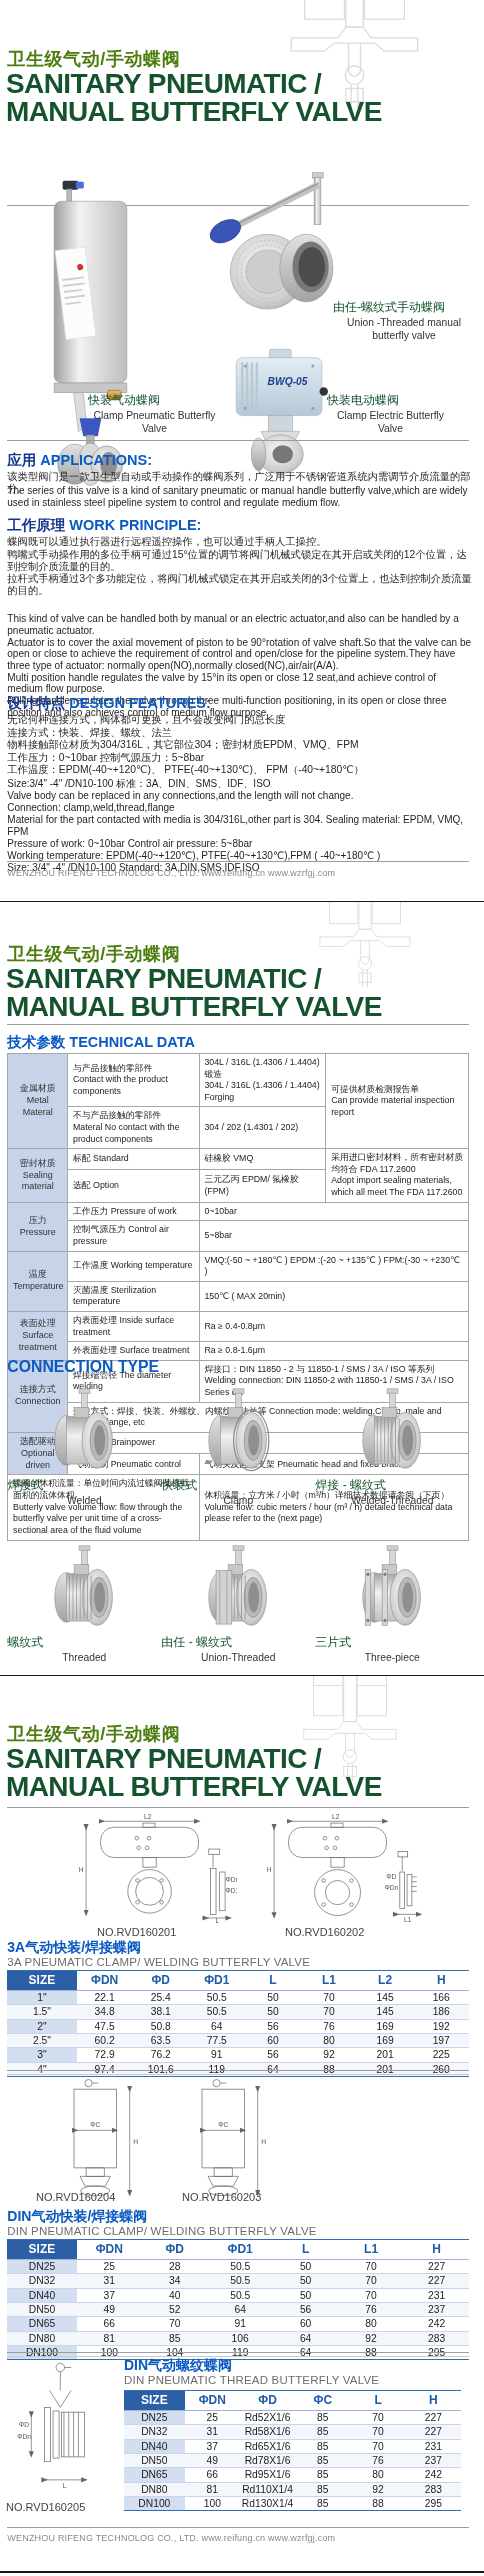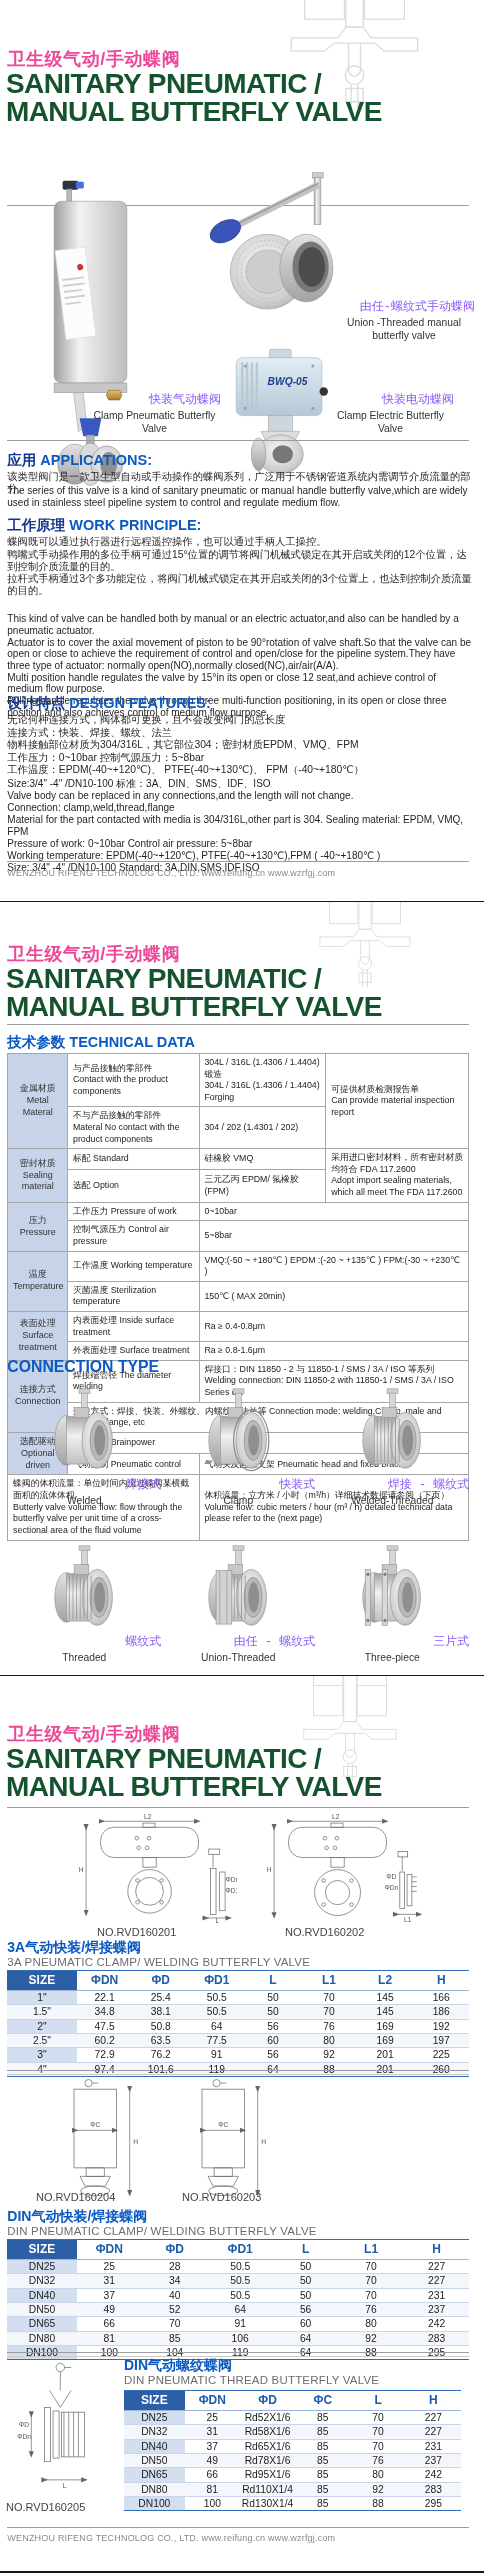--- a/index.html
+++ b/index.html
@@ -2,31 +2,31 @@
 <html style="font-size:9.7px"><head>
 <meta charset="utf-8">
 <style>
   html,body{margin:0;padding:0;background:#fff;}
   body{width:485px;font-family:"Liberation Sans","DejaVu Sans",sans-serif;color:#222;}
   .abs{position:absolute;}
   .page{position:relative;width:485px;background:#fff;overflow:hidden;}
   #p1{height:901px;border-bottom:1.8px solid #161616;}
   #p2{height:773px;border-bottom:1.8px solid #161616;}
   #p3{height:895px;border-bottom:2.4px solid #161616;}
-  .title-cn{font-size:18px;font-weight:600;color:#ec4899;letter-spacing:0.6px;}
+  .title-cn{font-size:18px;font-weight:600;color:#4d7c0f;letter-spacing:0.6px;}
   .title-en{font-size:28px;font-weight:800;color:#14532d;line-height:28px;letter-spacing:-0.6px;}
   .rule{position:absolute;left:7.3px;width:462px;height:1.2px;background:#9c9c9c;}
   .rule2{position:absolute;left:7.3px;width:462px;height:3px;border-top:1.2px solid #9c9c9c;border-bottom:0.6px solid #c9c9c9;}
   .sec-h{font-size:14.5px;font-weight:800;white-space:nowrap;}
   .sec-h .cn{color:#14368f;}
   .sec-h .en{color:#0b5ac2;}
   .body-cn{font-size:10.3px;color:#262626;line-height:12px;}
   .body-en{font-size:10px;color:#1f1f1f;line-height:11.5px;}
   .txt-line{margin:0 0 0.6px 0;}
-  .cap-cn{font-size:12px;color:#8b5cf6;text-align:right;line-height:15.8px;font-family:Liberation Mono, monospace;}
+  .cap-cn{font-size:12px;color:#14532d;text-align:left;line-height:15.8px;}
   .cap-en{font-size:10.3px;color:#333;text-align:center;line-height:13.3px;}
   .footer-txt{font-size:9px;color:#8a8a8a;letter-spacing:0.2px;}
   
   .tech-table{border-collapse:collapse;width:462px;border:0.6px solid #9db3cf;border-bottom:1.8px solid #3f88c9;table-layout:fixed;}
   .tech-table td{border:0.6px solid #a6a6a6;font-size:8.8px;color:#222;padding:3px 4.8px;vertical-align:middle;white-space:pre-line;line-height:1.32;}
   .tech-table .tt-label{background:#c6d3e9;text-align:center;color:#333;font-size:9px;}
   
   .dim-table{border-collapse:collapse;border-top:1.8px solid #2f6db5;border-bottom:1.8px solid #2f6db5;table-layout:fixed;width:100%;}
   .dim-table th{font-size:12px;font-weight:800;color:#1d5bab;padding:2.4px 0;border-bottom:1.2px solid #9ab4d6;text-align:center;margin-left:8px;}
   .dim-table th.size{background:#2d5fa7;color:#fff;}

